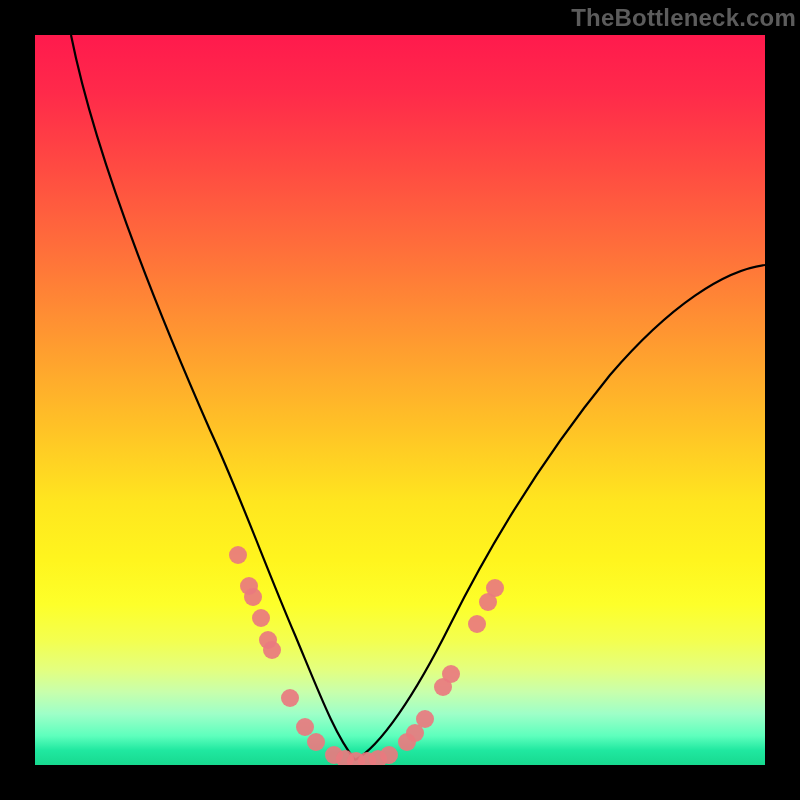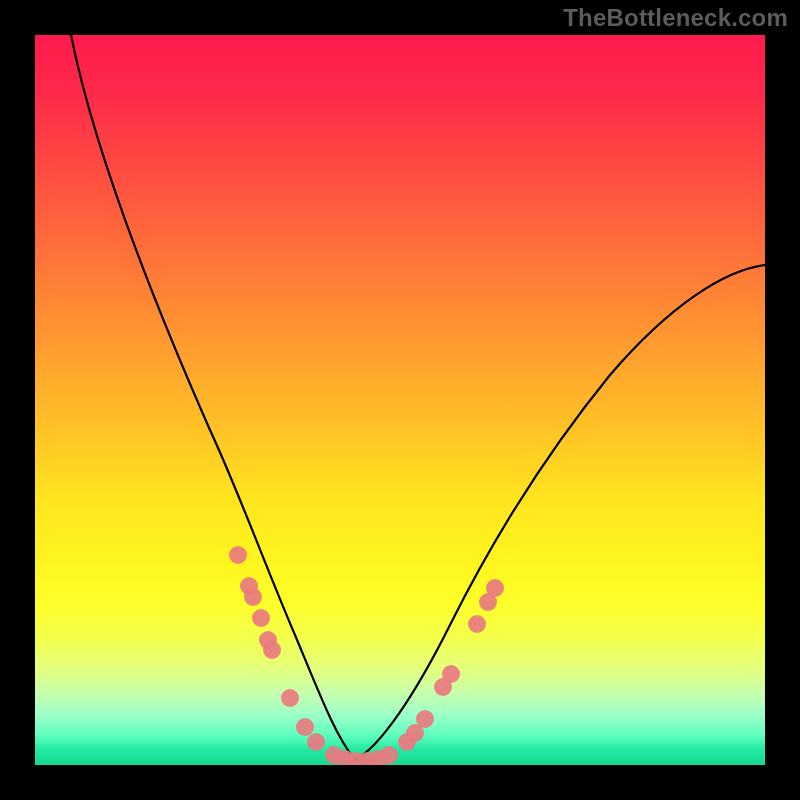--- a/index.html
+++ b/index.html
@@ -38,21 +38,21 @@
       #e3ff80 87%,
       #c8ffac 90%,
       #9effc8 93%,
       #5effbd 96%,
       #20e8a0 98%,
       #17d98f 100%);
   }
   .watermark {
     position: absolute;
     top: 4px;
-    right: 12px;
+    right: 4px;
     font-family: Arial, Helvetica, sans-serif;
     font-size: 24px;
     font-weight: 600;
     color: #5c5c5c;
     letter-spacing: 0.2px;
     user-select: none;
   }
   svg.curves {
     position: absolute;
     left: 0;

